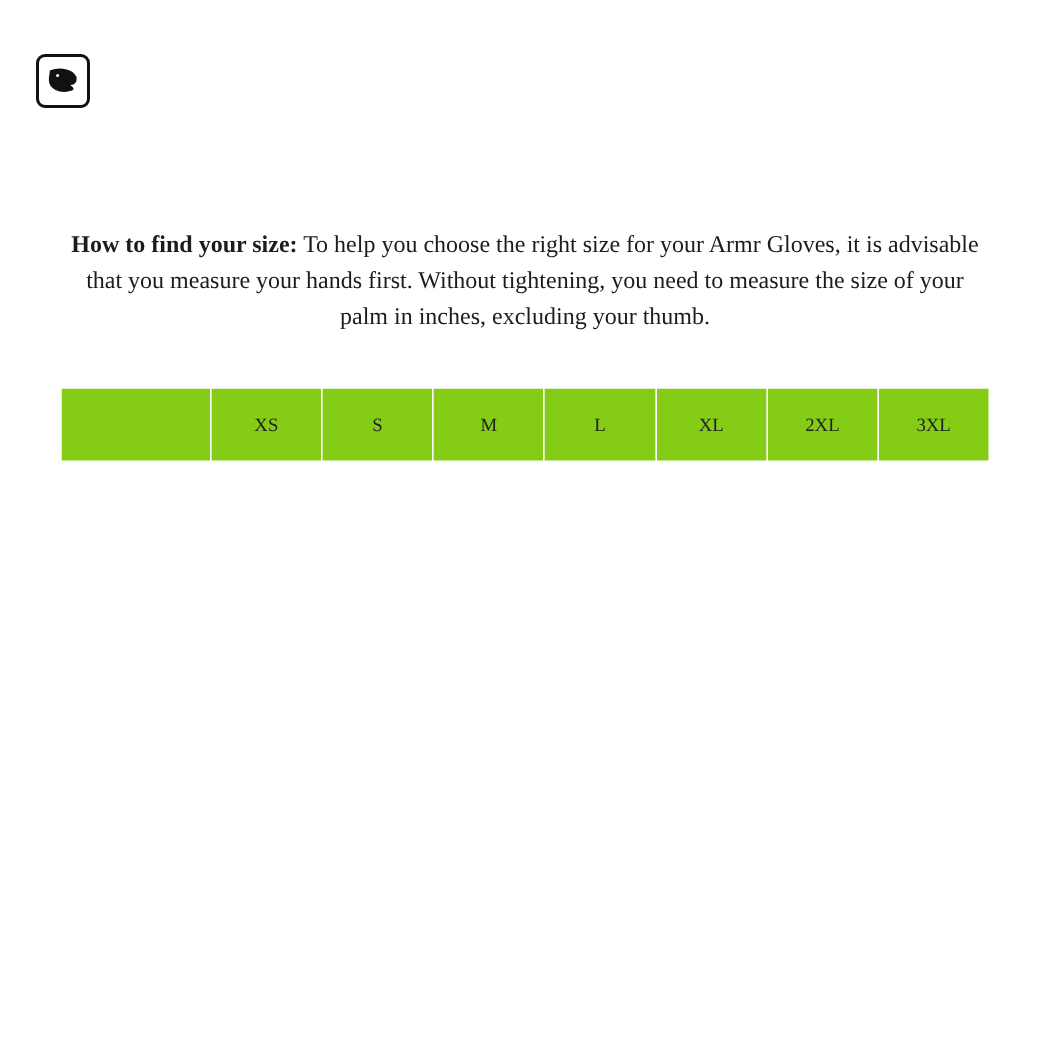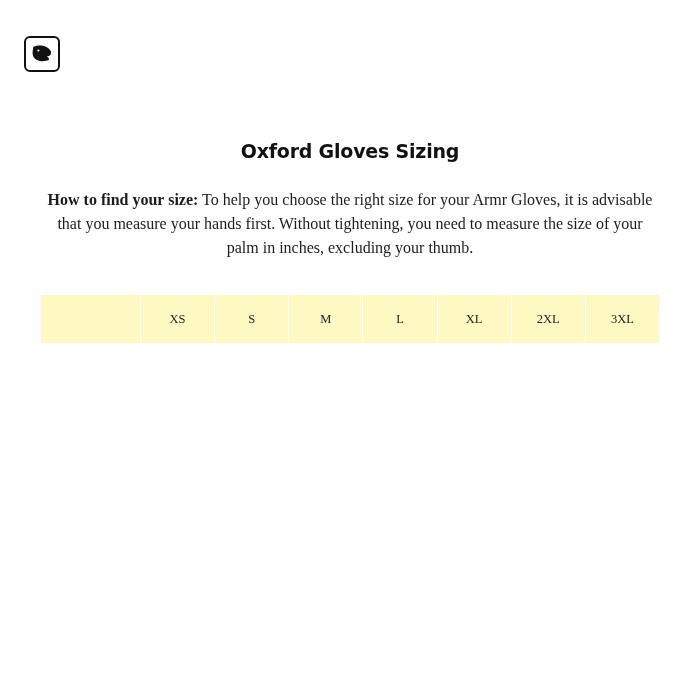--- a/index.html
+++ b/index.html
@@ -74,21 +74,21 @@
     justify-content: center;
   }
   table.size-table {
     border-collapse: collapse;
     table-layout: fixed;
     width: 620px;
   }
   table.size-table td,
   table.size-table th {
     border: 1px solid #ffffff;
-    background: #fef9c3;
+    background: #84cc16;
     text-align: center;
     vertical-align: middle;
     font-family: "Liberation Serif", serif;
     font-weight: normal;
     color: #222222;
   }
   
   td.corner {
     background: #ffffff;
     border-color: #ffffff;
@@ -117,21 +117,20 @@
     <svg width="24" height="22" viewBox="0 0 24 22">
       <path d="M3.2 4.0 C7.5 2.2 13.0 2.0 17.2 4.4 C20.0 6.0 21.4 8.4 21.0 10.6 C20.6 12.6 18.8 13.6 16.8 13.6 C18.4 14.6 19.2 15.6 19.0 16.8 C15.4 18.6 10.6 18.8 7.0 17.0 C4.4 15.7 2.8 13.6 2.6 11.0 C2.4 8.4 3.2 6.0 3.2 4.0 Z" fill="#111111"></path>
       <path d="M16.8 7.2 C18.6 7.0 20.4 7.6 21.6 8.6 C20.2 8.8 18.6 8.6 17.4 8.0 Z" fill="#111111"></path>
       <circle cx="8.4" cy="7.4" r="1.0" fill="#ffffff"></circle>
     </svg>
   </div>
 </div>
 
 <div class="content">
 
-  <h1 class="page-title">Oxford Gloves Sizing</h1>
 
   <p class="intro"><b>How to find your size:</b><span> To help you choose the right size for your Armr Gloves, it is advisable that you measure your hands first. Without tightening, you need to measure the size of your palm in inches, excluding your thumb.</span></p>
 
   <div class="table-wrap">
     <table class="size-table">
       <colgroup>
         <col class="label-col">
         <col>
           <col>
           <col>

